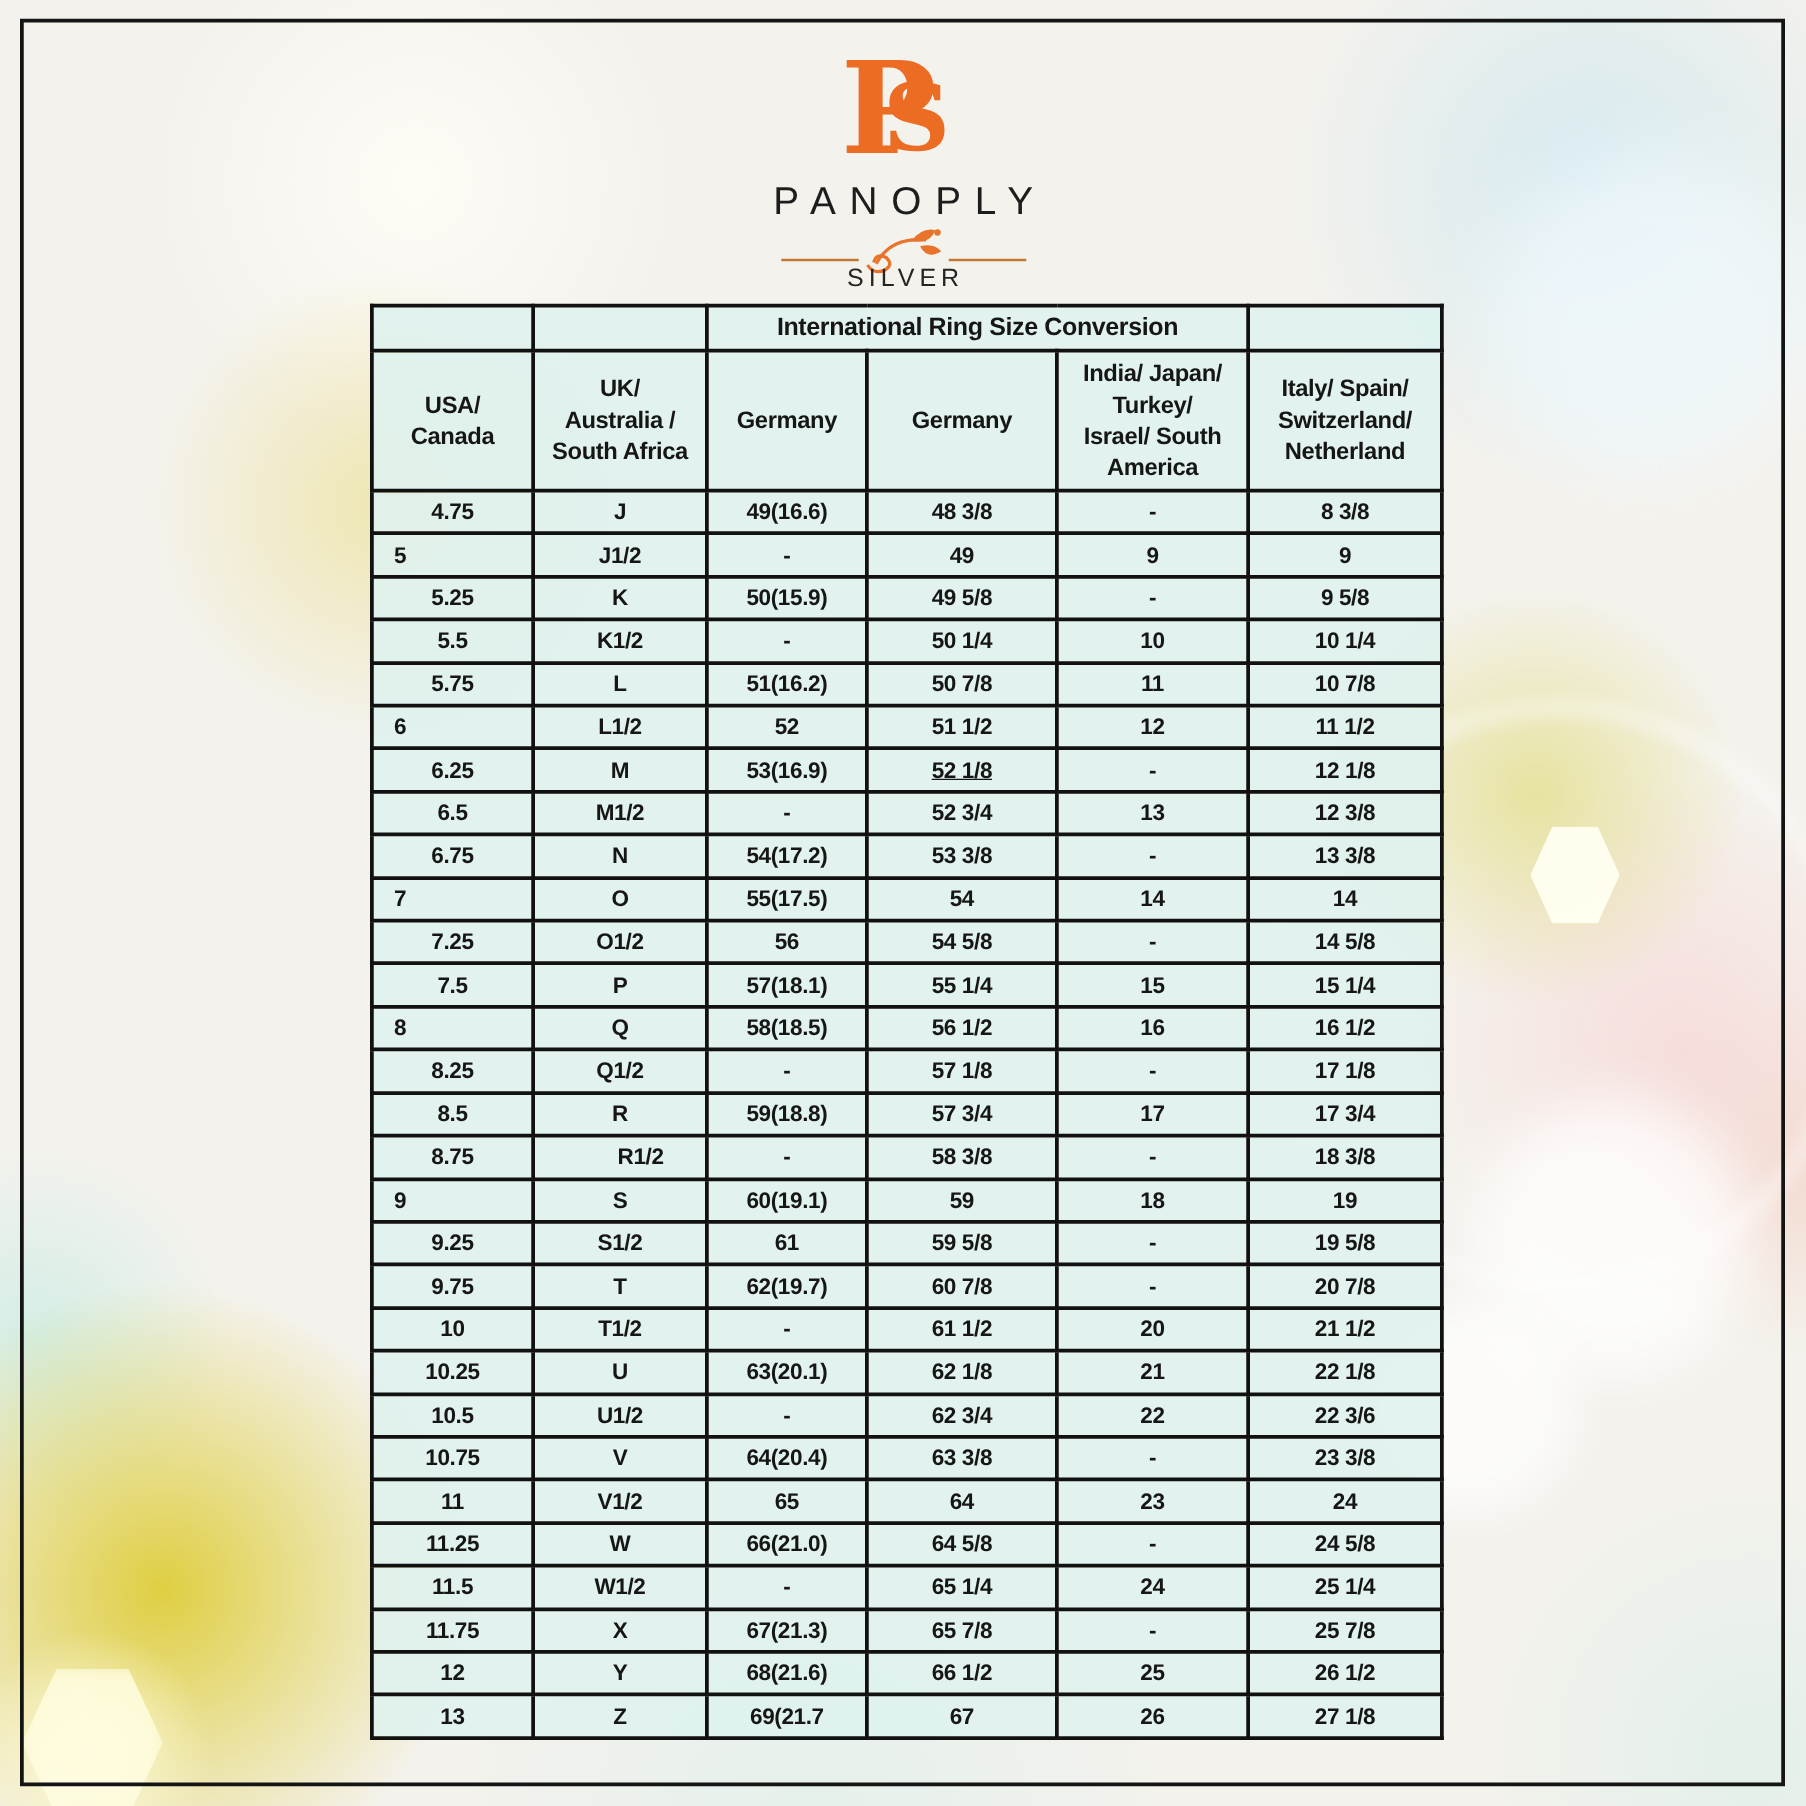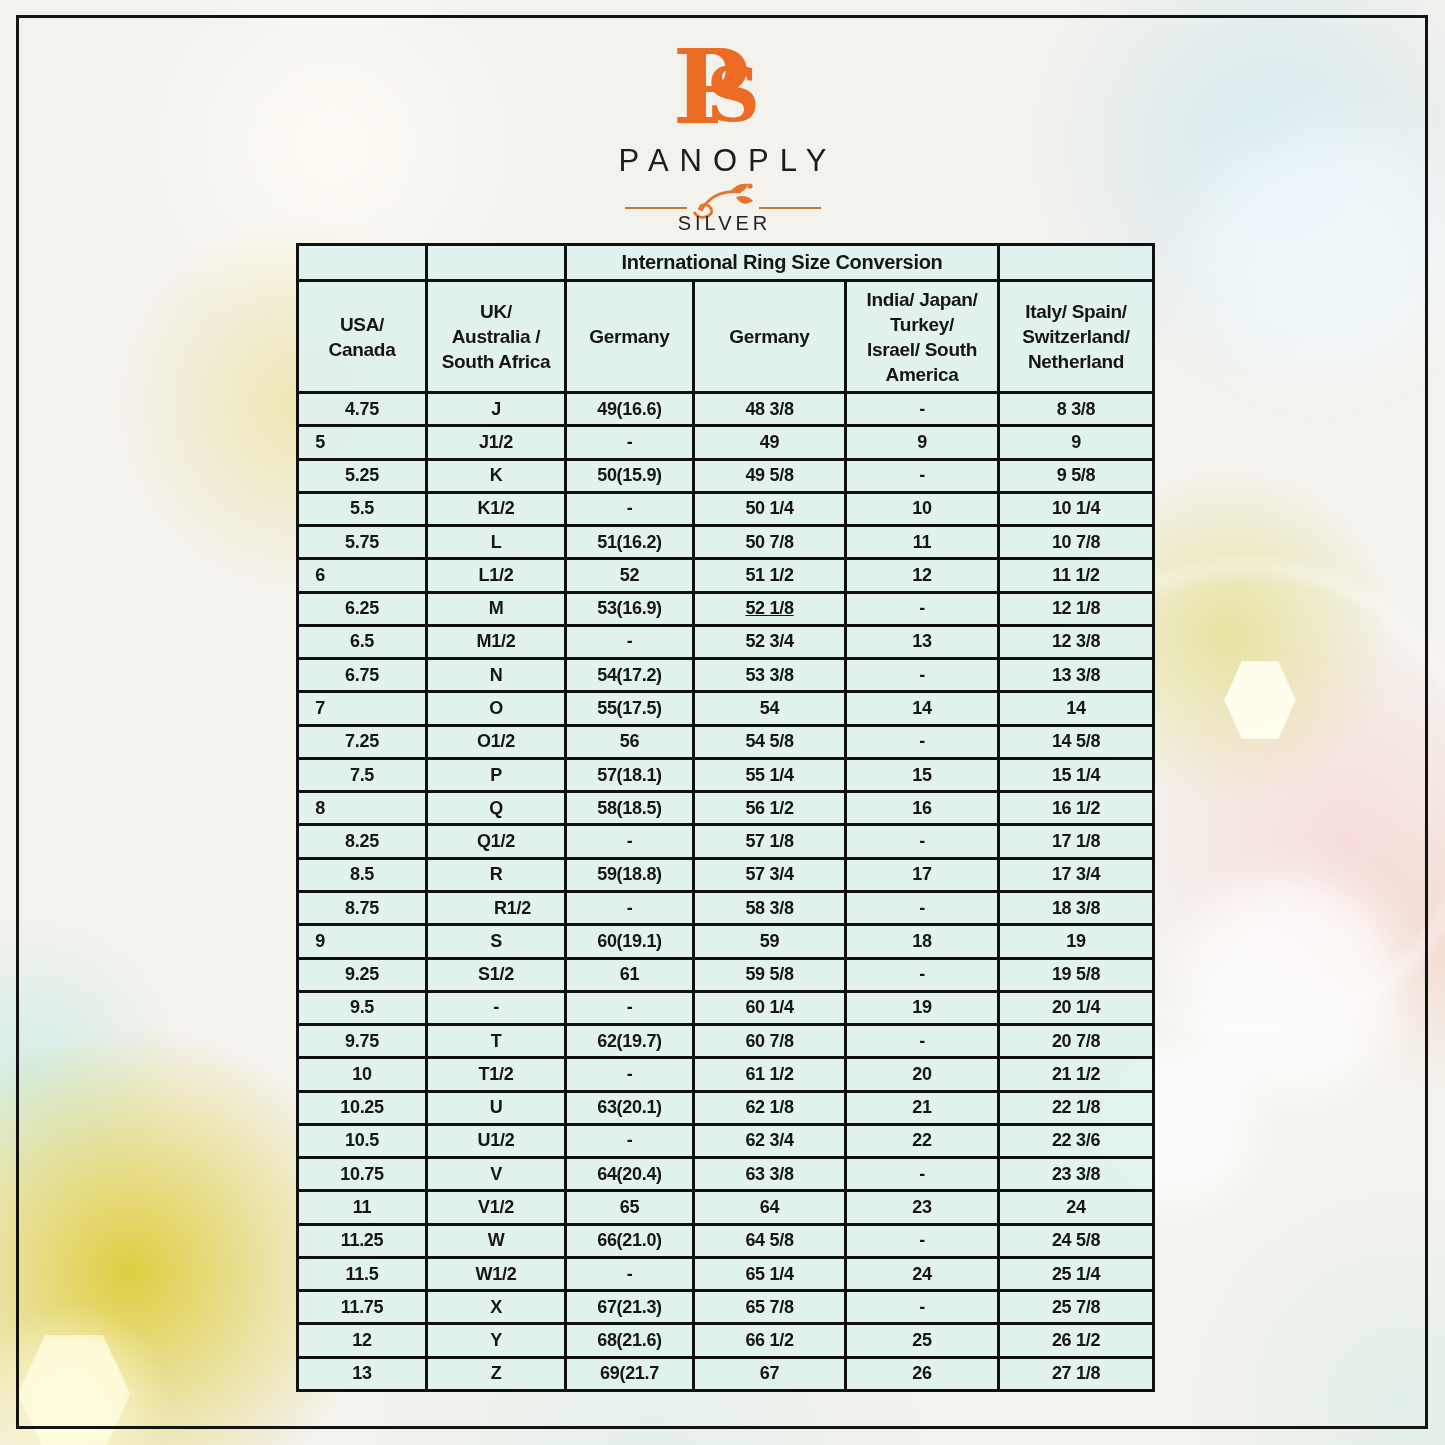--- a/index.html
+++ b/index.html
@@ -271,28 +271,20 @@
         </tr>
         <tr>
           <td style="background: rgba(223, 242, 238, 0.9);">9.25</td>
           <td style="background: rgba(223, 242, 238, 0.9);">S1/2</td>
           <td style="background: rgba(223, 242, 238, 0.9);">61</td>
           <td style="background: rgba(223, 242, 238, 0.9);">59 5/8</td>
           <td style="background: rgba(223, 242, 238, 0.9);">-</td>
           <td style="background: rgba(223, 242, 238, 0.9);">19 5/8</td>
         </tr>
         <tr>
-          <td style="background: rgba(223, 242, 238, 0.9);">9.5</td>
-          <td style="background: rgba(223, 242, 238, 0.9);">-</td>
-          <td style="background: rgba(223, 242, 238, 0.9);">-</td>
-          <td style="background: rgba(223, 242, 238, 0.9);">60 1/4</td>
-          <td style="background: rgba(223, 242, 238, 0.9);">19</td>
-          <td style="background: rgba(223, 242, 238, 0.9);">20 1/4</td>
-        </tr>
-        <tr>
           <td style="background: rgba(223, 242, 238, 0.9);">9.75</td>
           <td style="background: rgba(223, 242, 238, 0.9);">T</td>
           <td style="background: rgba(223, 242, 238, 0.9);">62(19.7)</td>
           <td style="background: rgba(223, 242, 238, 0.9);">60 7/8</td>
           <td style="background: rgba(223, 242, 238, 0.9);">-</td>
           <td style="background: rgba(223, 242, 238, 0.9);">20 7/8</td>
         </tr>
         <tr>
           <td style="background: rgba(223, 242, 238, 0.9);">10</td>
           <td style="background: rgba(223, 242, 238, 0.9);">T1/2</td>

